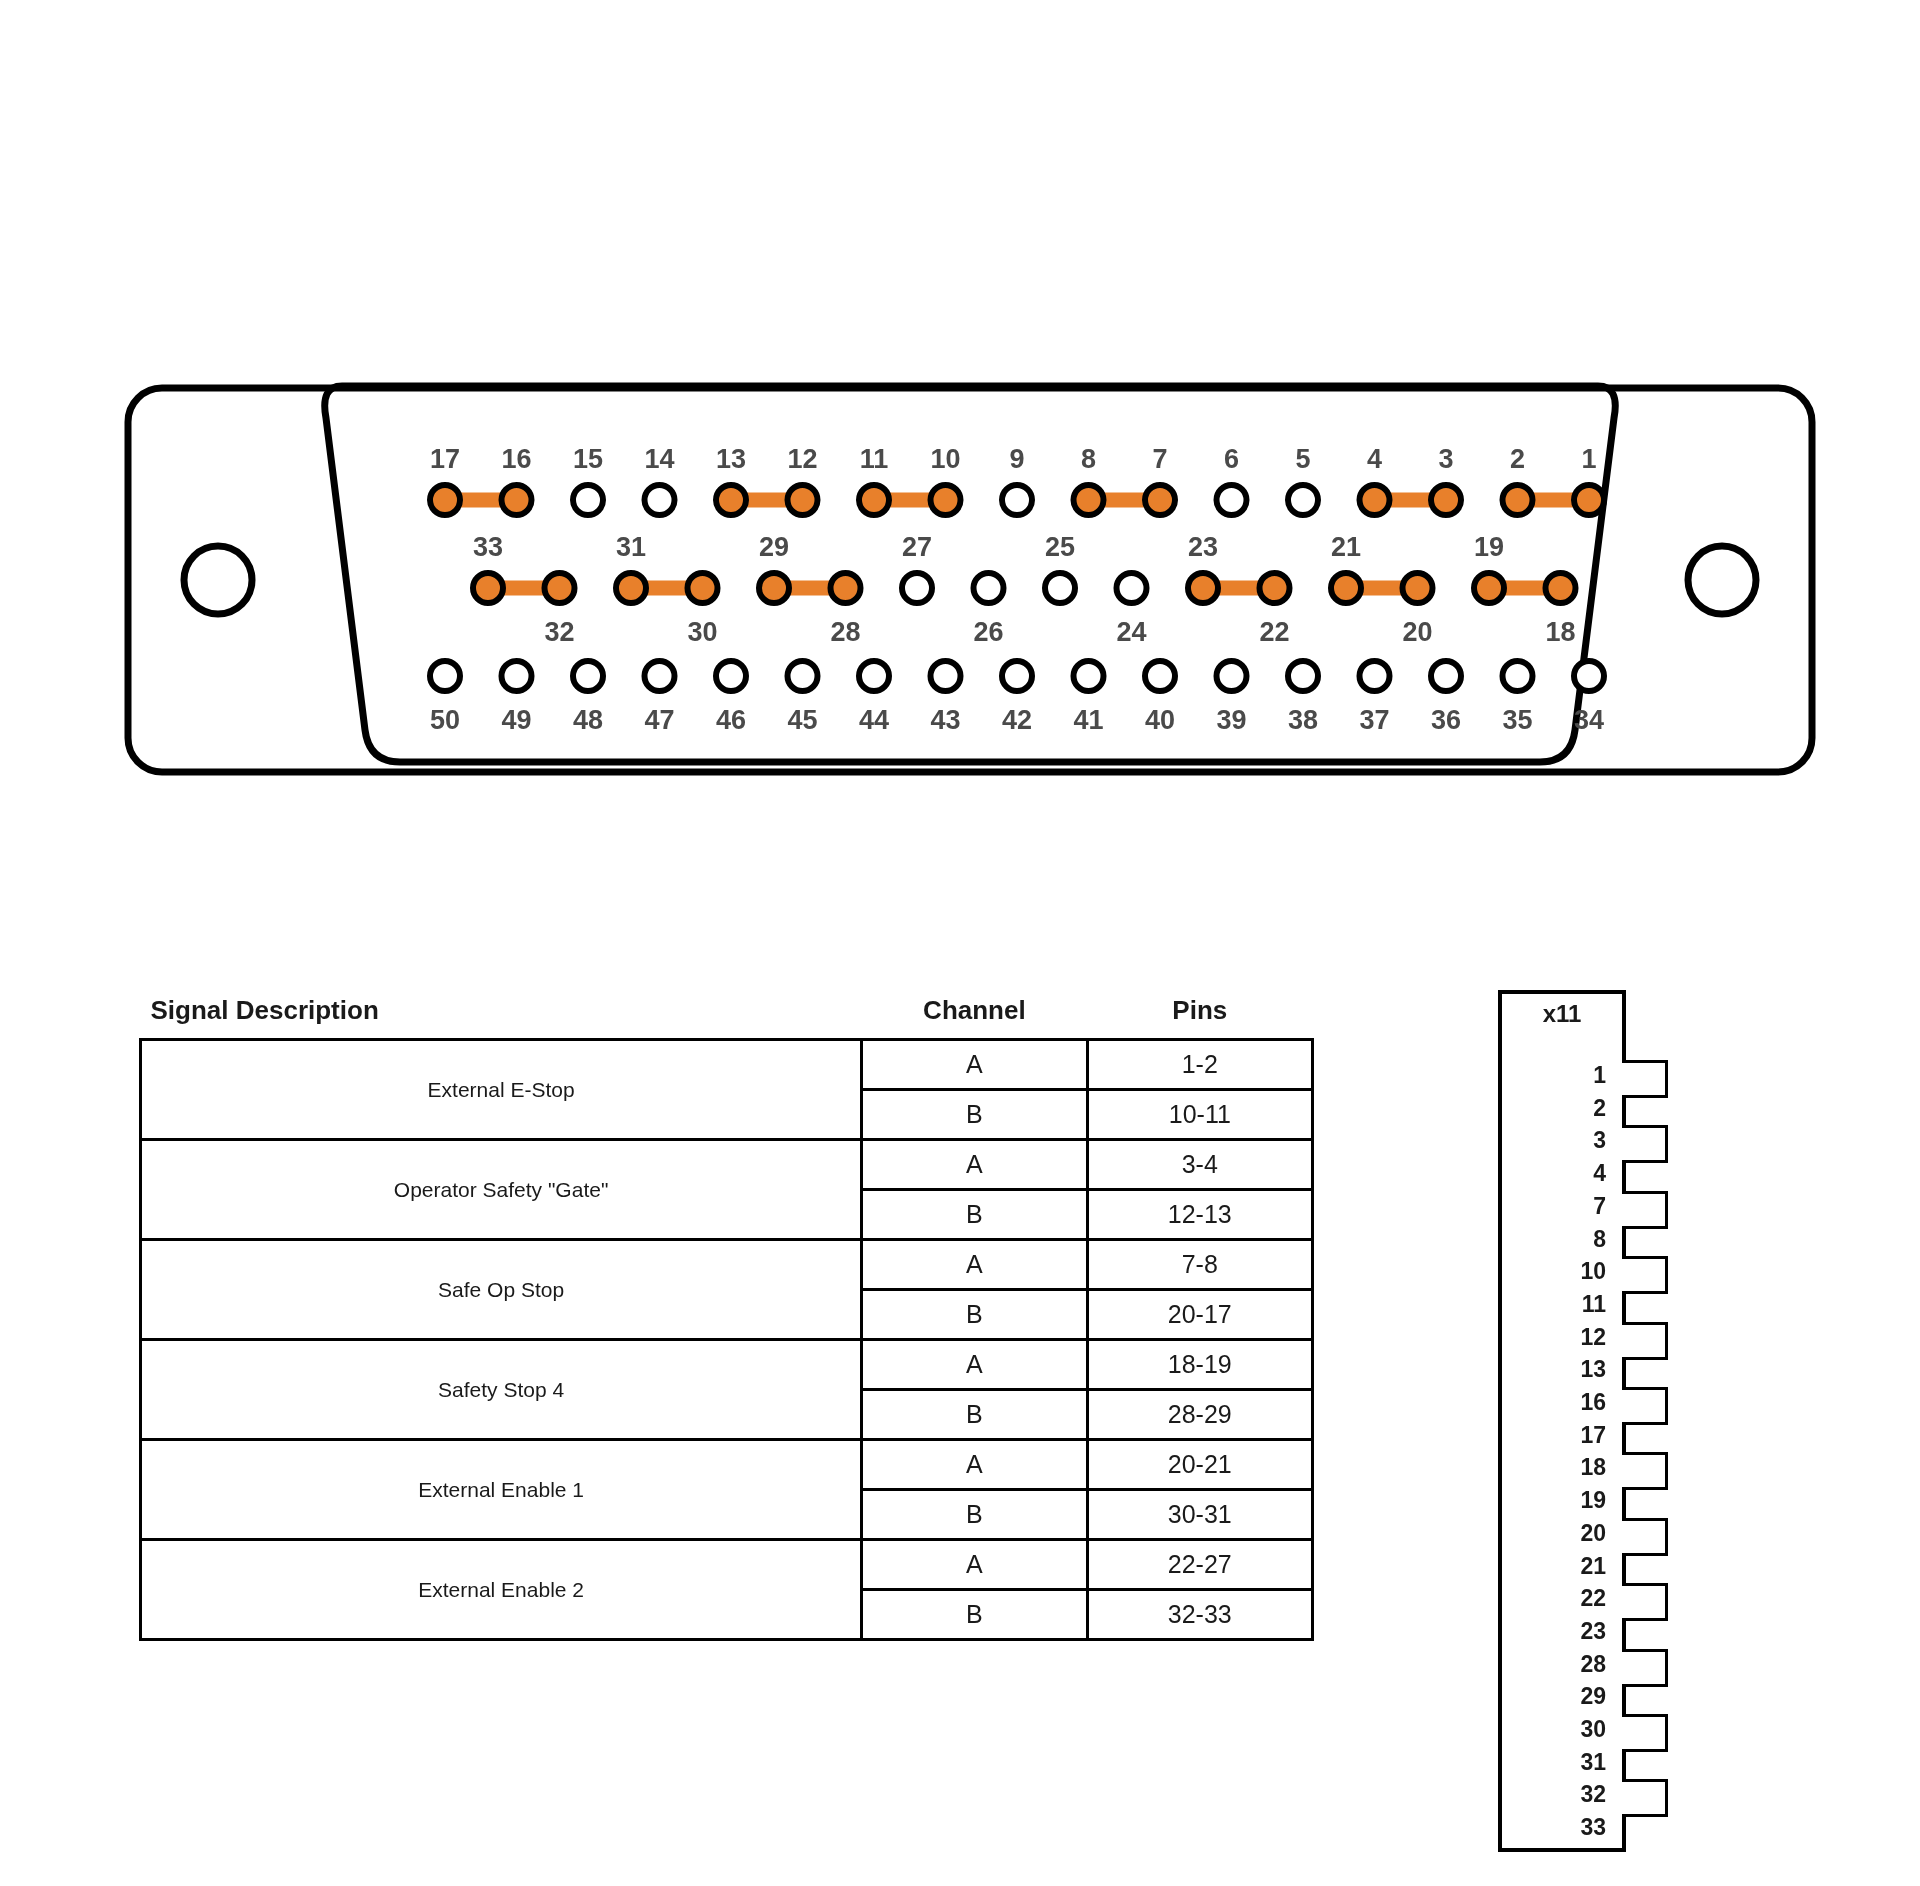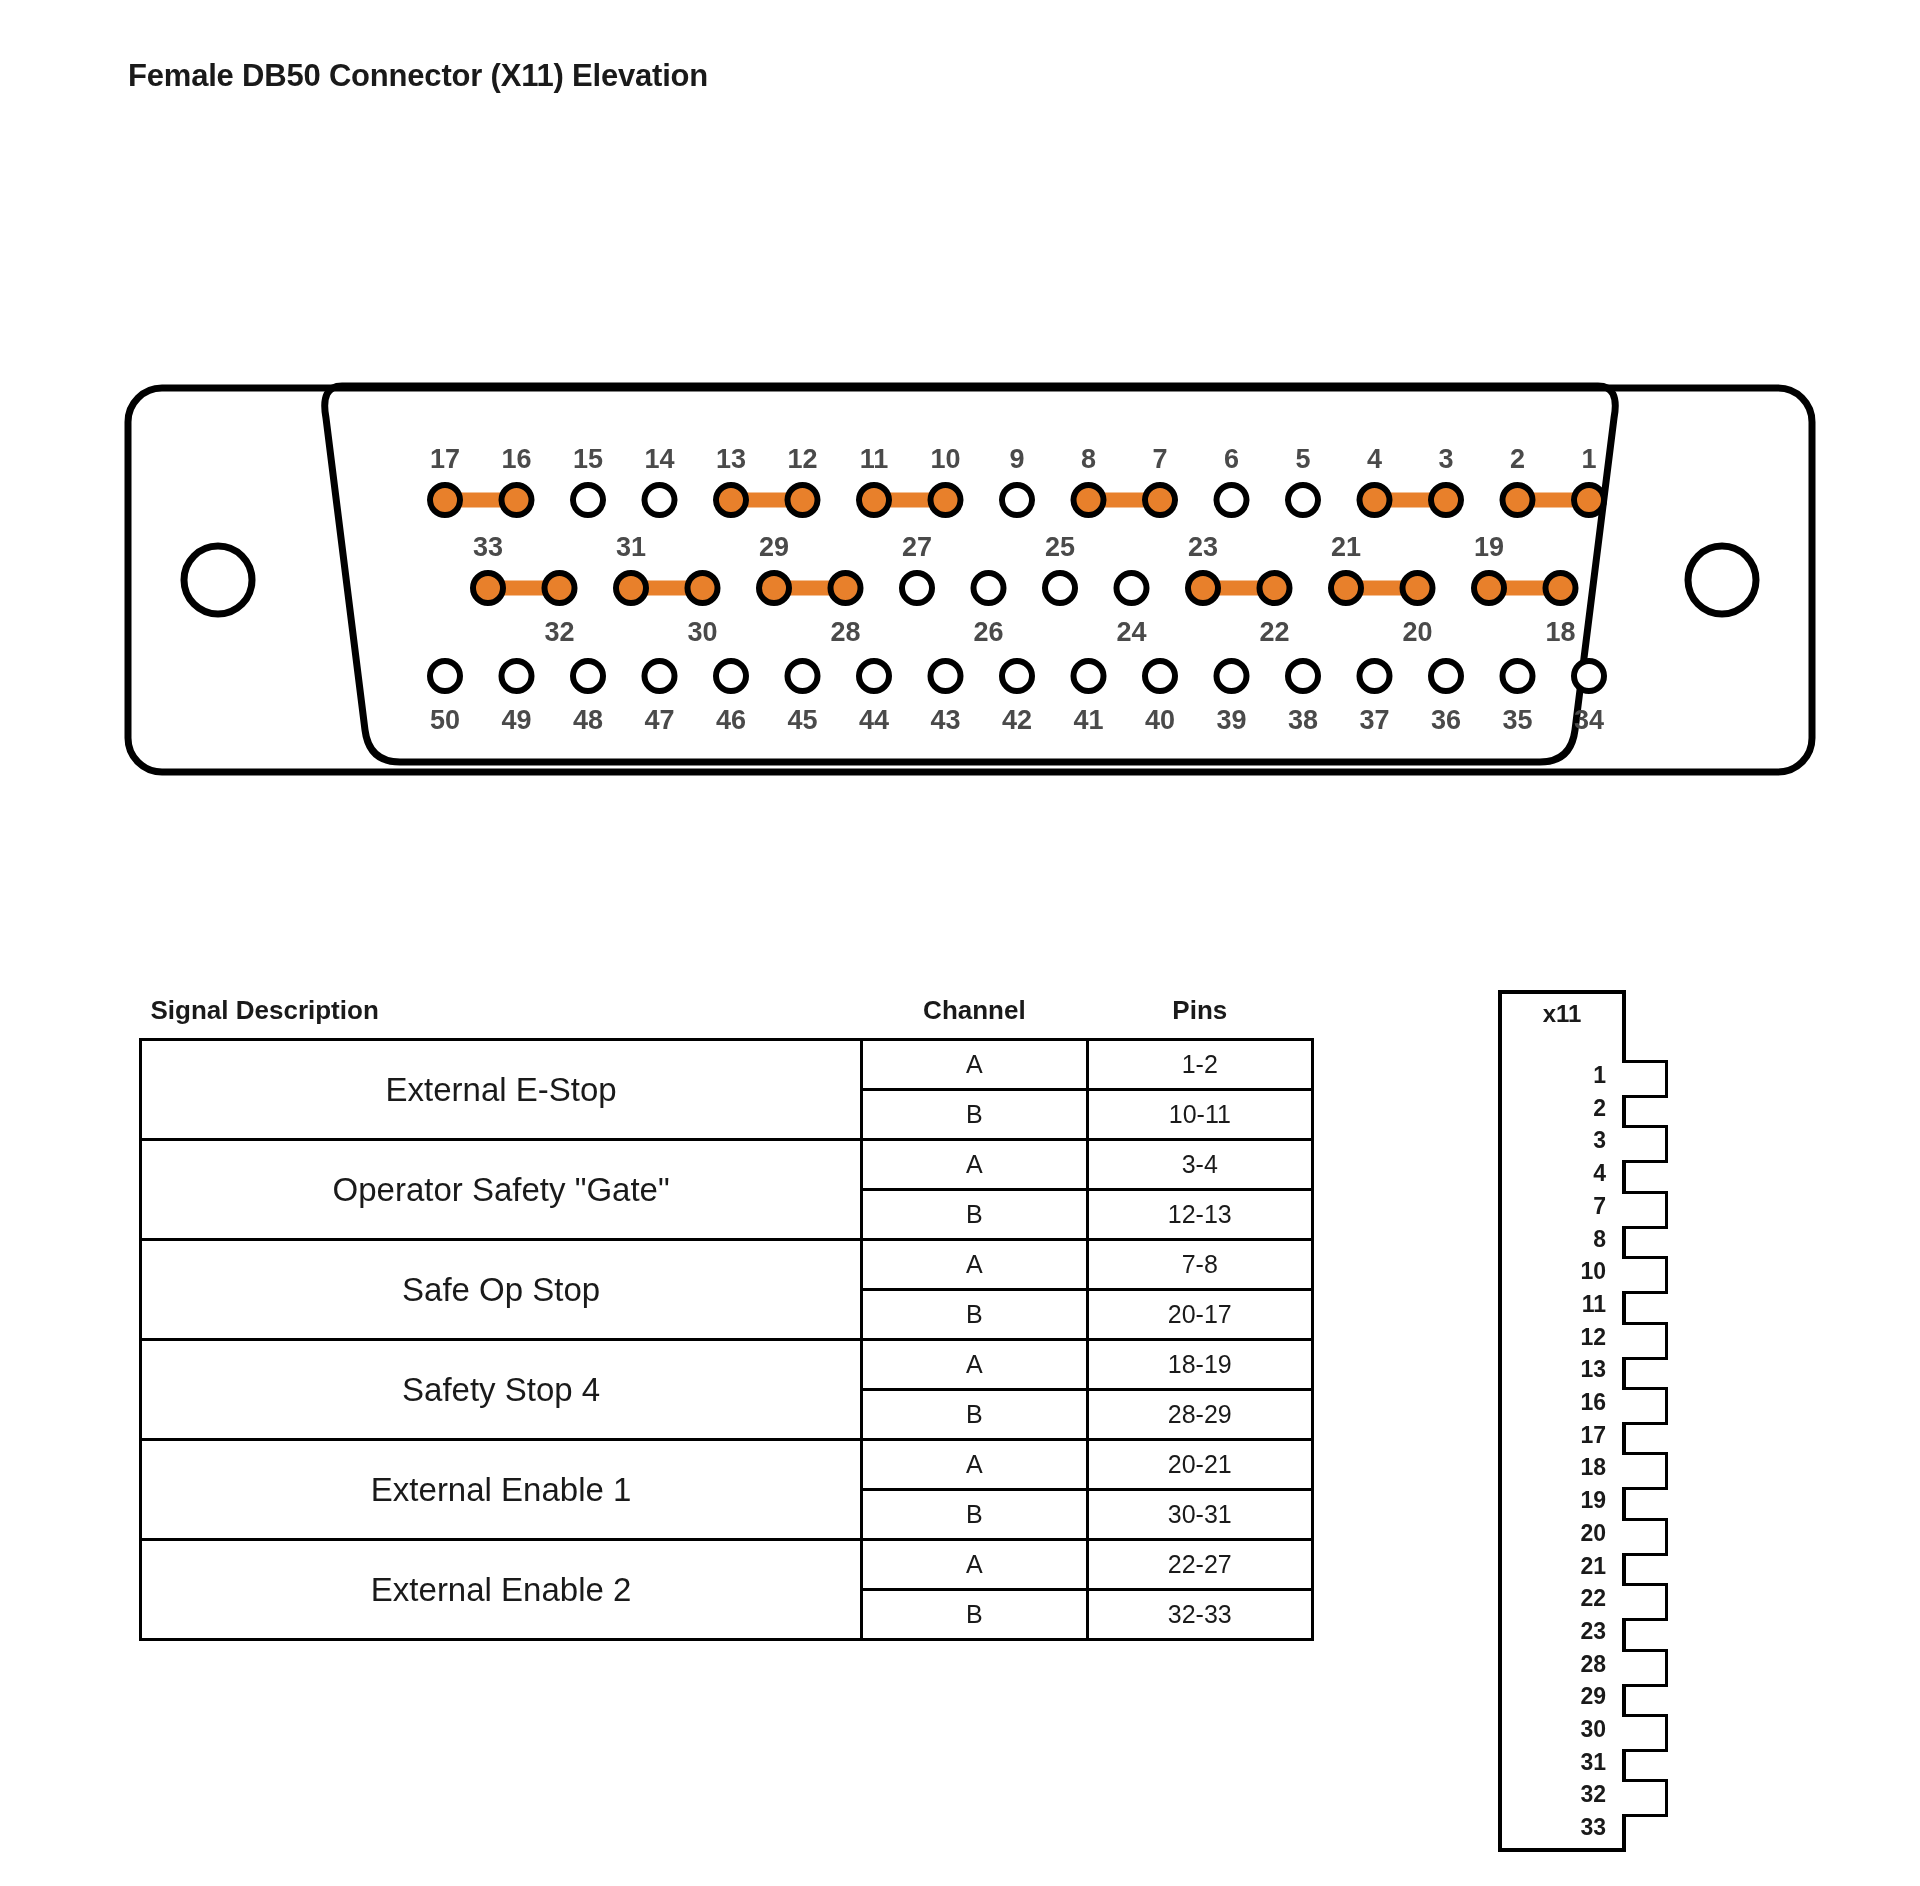--- a/index.html
+++ b/index.html
@@ -69,21 +69,21 @@
     padding-left: 10px;
   }
   #signal-table td {
     border: 3px solid #000;
     padding: 9px 6px;
     text-align: center;
     vertical-align: middle;
     white-space: nowrap;
   }
   #signal-table td.desc {
-    font-size: 33px;
+    font-size: 21px;
   }
   #signal-table col.c-desc { width: 640px; }
   #signal-table col.c-chan { width: 200px; }
   #signal-table col.c-pins { width: 200px; }
 
   
   #x11-block {
     position: absolute;
     left: 1498px;
     top: 990px;
@@ -122,21 +122,20 @@
     border: 3px solid #000;
     border-left: none;
     box-sizing: border-box;
     background: #fff;
   }
 </style>
 </head>
 <body>
 
 <div id="title-block">
-  <div id="main-title">Female DB50 Connector (X11) Elevation</div>
 </div>
 
 <div id="connector-wrap">
   <svg id="connector-svg" width="1700" height="400" viewBox="0 0 1700 400">
 
     <rect x="8" y="8" width="1684" height="384" rx="34" ry="34" fill="none" stroke="#000" stroke-width="7"></rect>
 
     <circle cx="98" cy="200" r="34" fill="none" stroke="#000" stroke-width="7"></circle>
     <circle cx="1602" cy="200" r="34" fill="none" stroke="#000" stroke-width="7"></circle>
 

